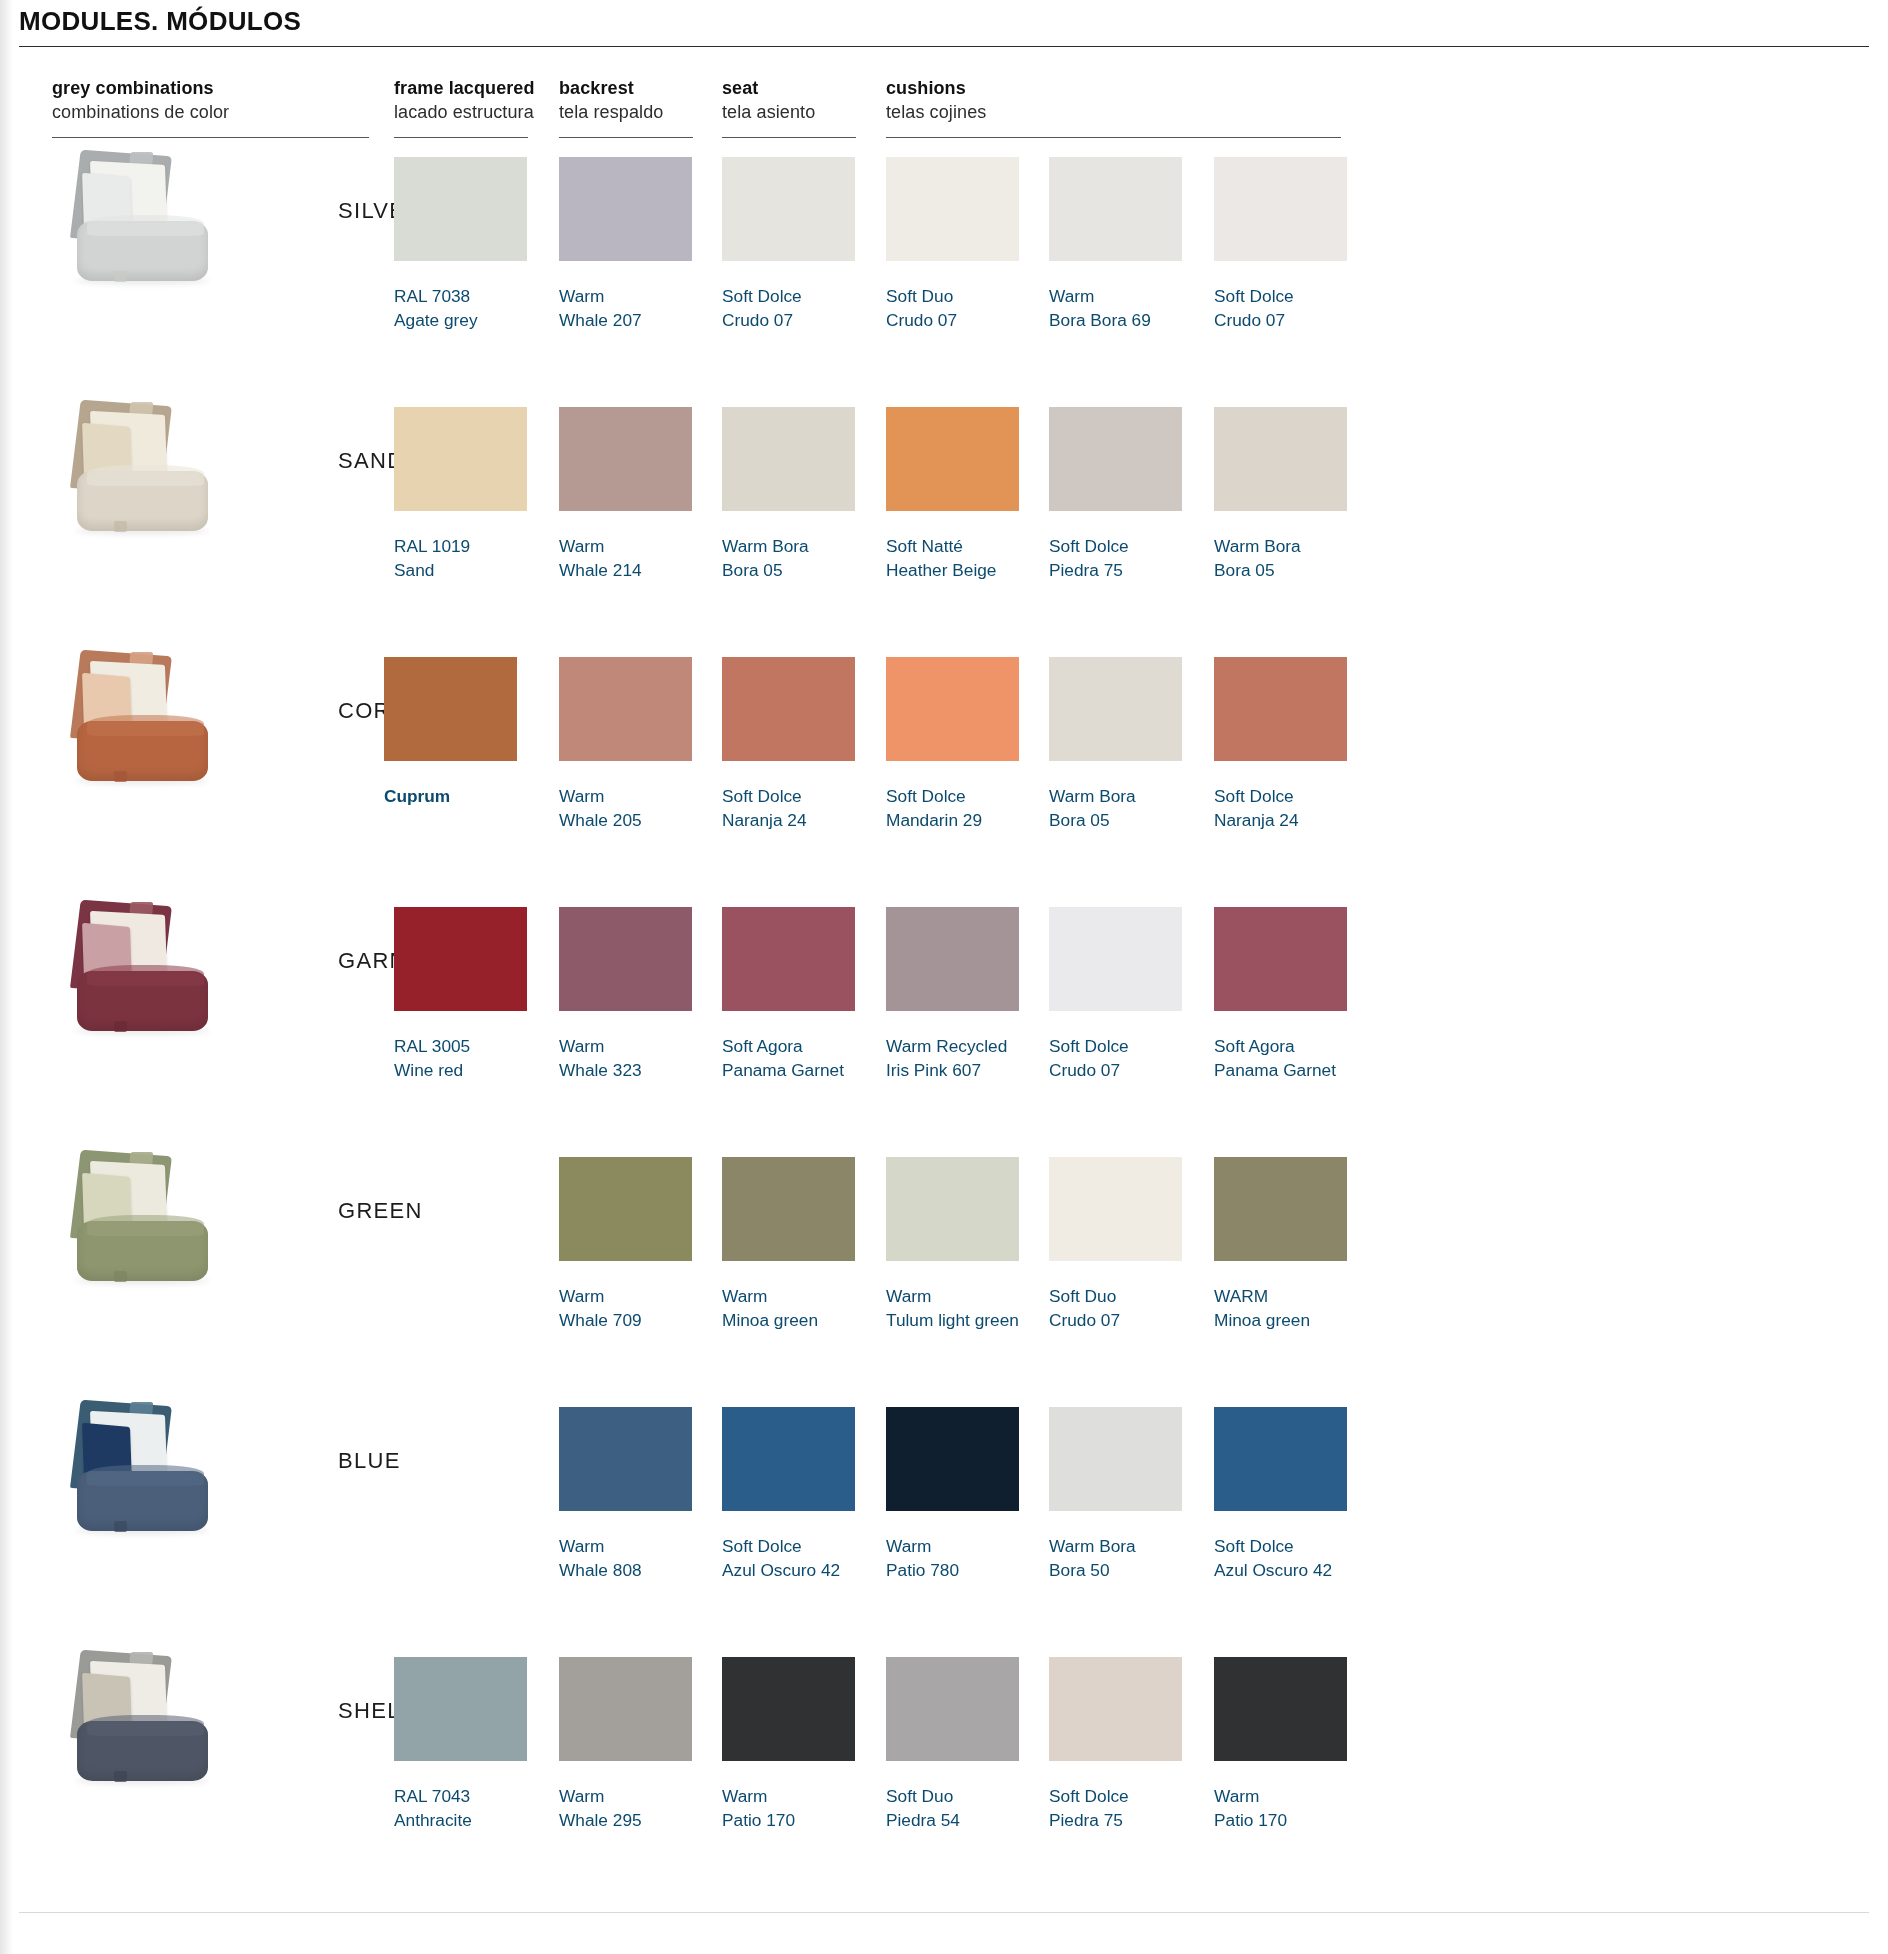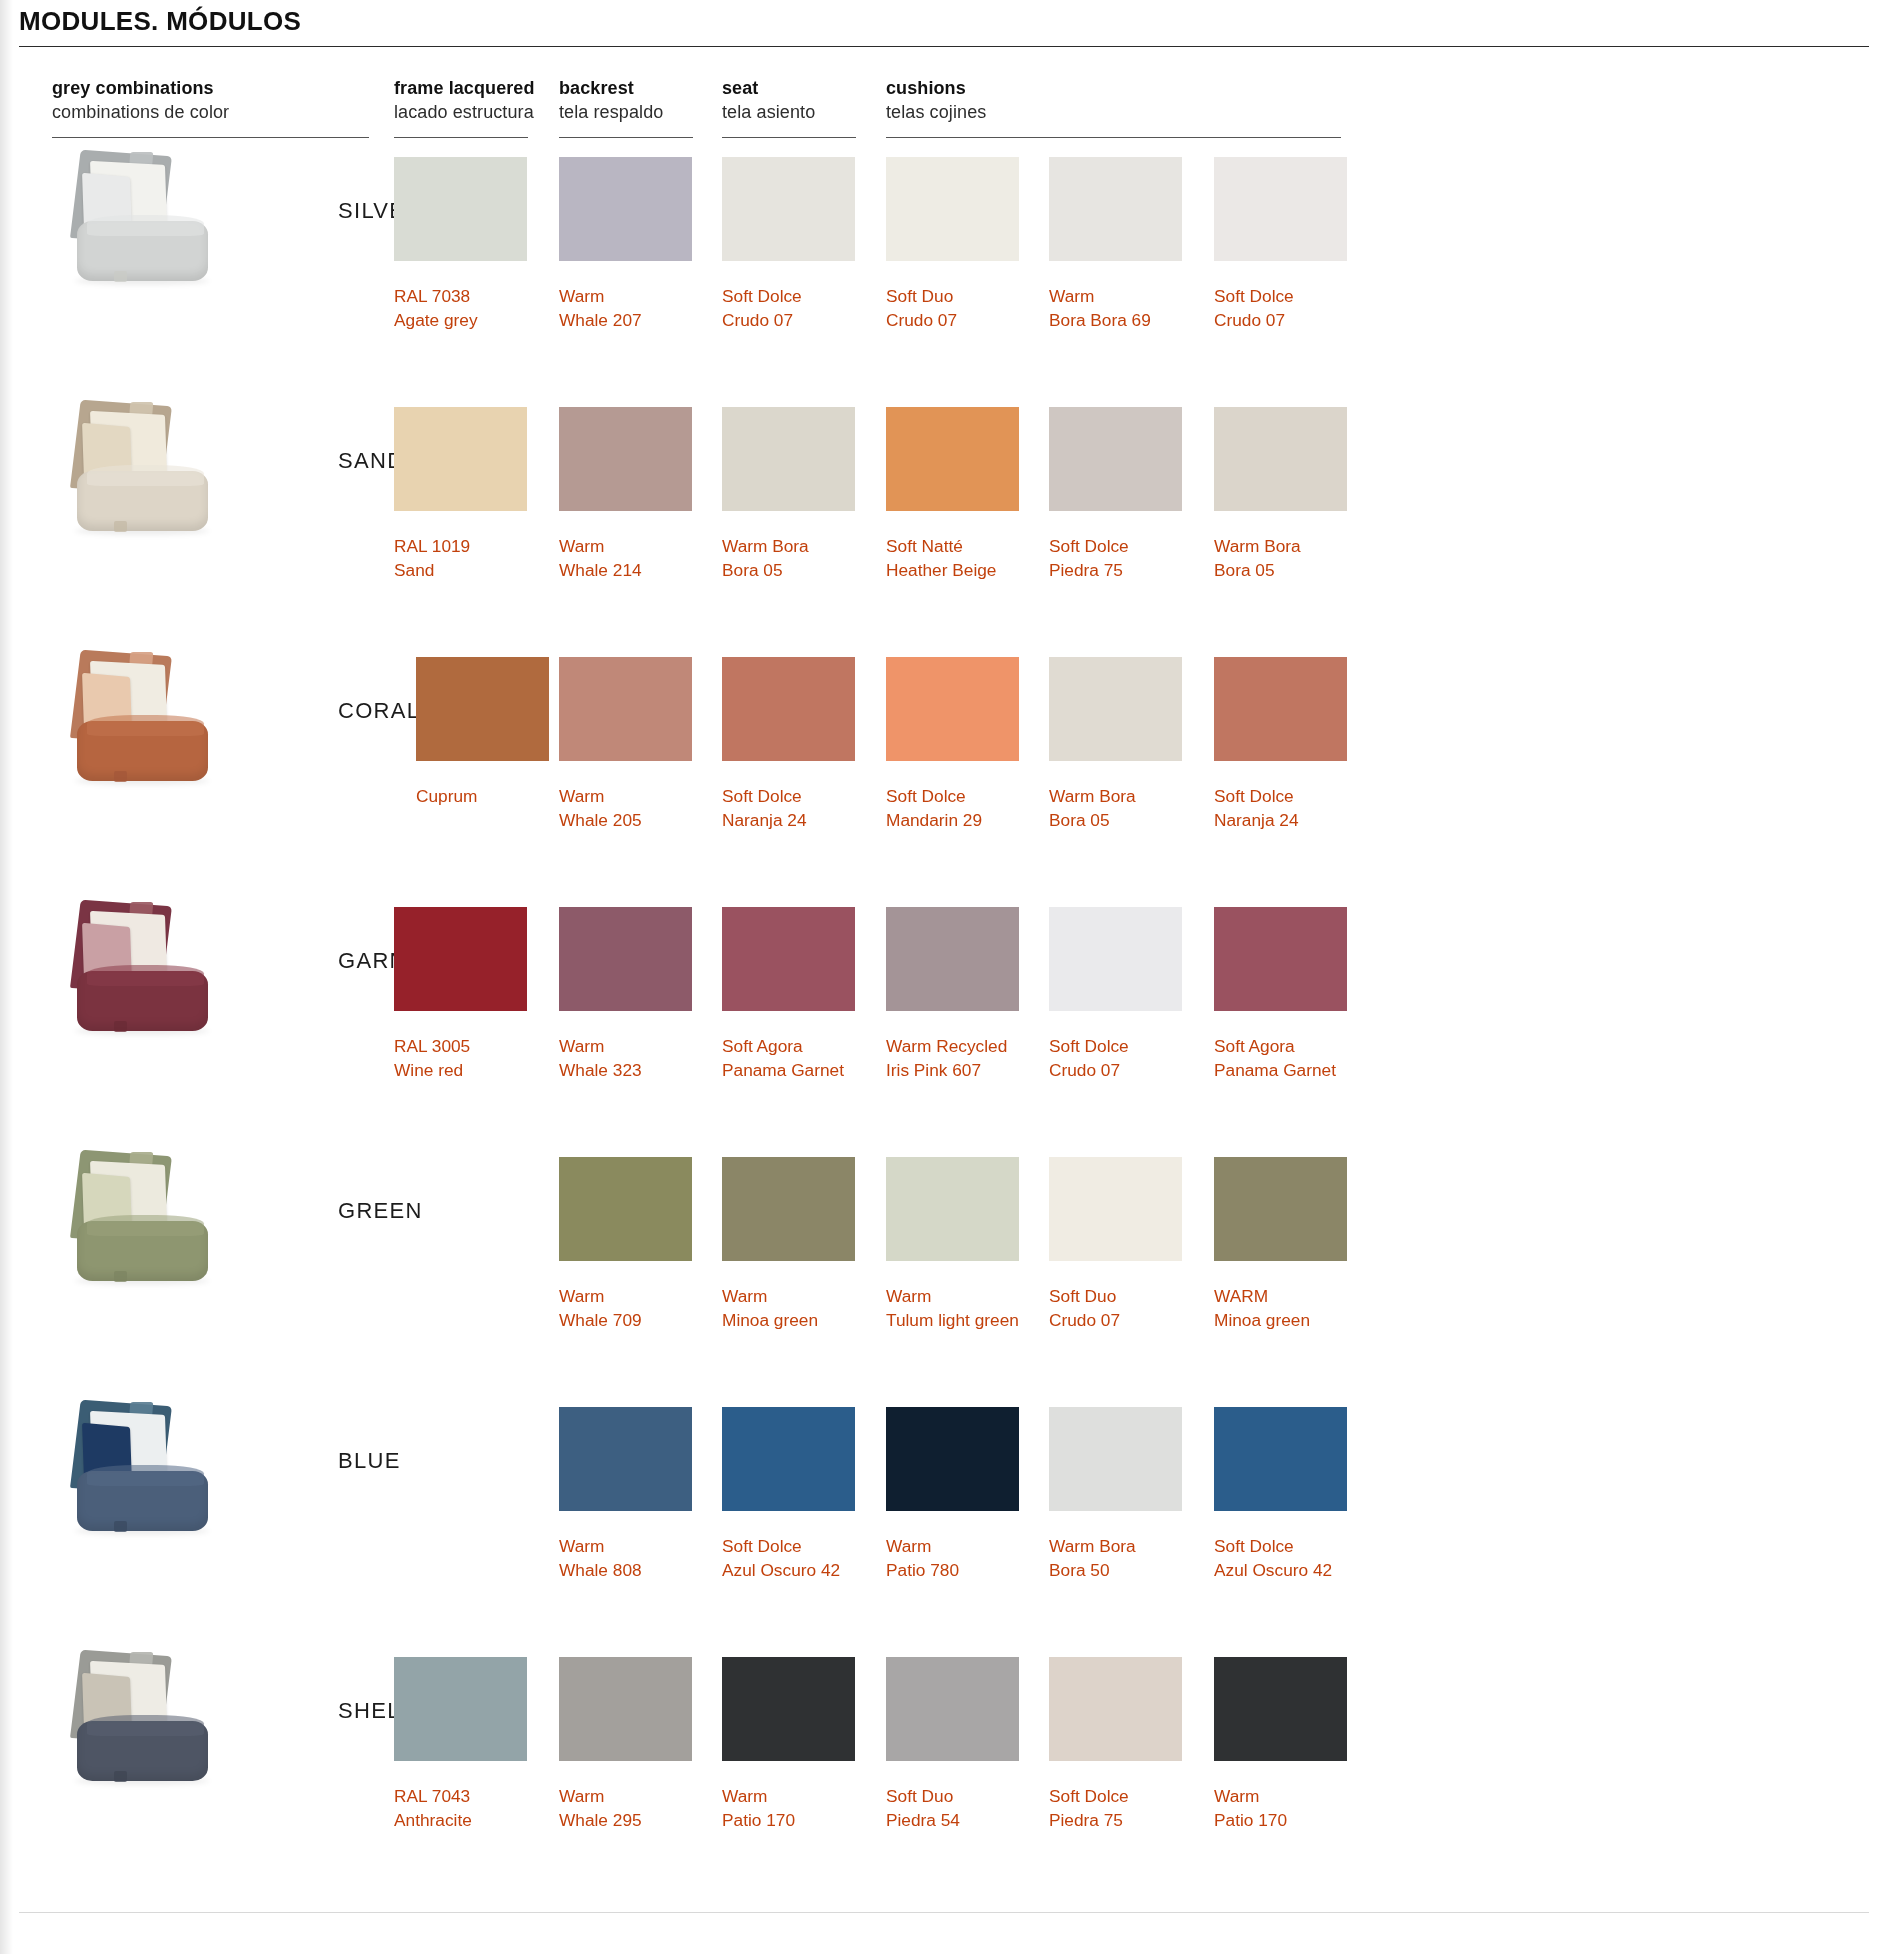--- a/index.html
+++ b/index.html
@@ -110,21 +110,21 @@
   .swatch {
     width: 133px;
     height: 104px;
     position: relative;
     overflow: hidden;
   }
   .cap {
     margin-top: 23px;
     font-size: 17.3px;
     line-height: 24px;
-    color: #c2410c;
+    color: #0c4a6e;
     white-space: nowrap;
   }
   .cap .l2 { display: block; }
 
   
   .tex-plain { }
   .tex-weave {
     background-image:
       repeating-linear-gradient(0deg, rgba(255,255,255,0.48) 0 1px, transparent 1px 3.8px),
       repeating-linear-gradient(90deg, rgba(0,0,0,0.10) 0 1px, transparent 1px 3.8px);
@@ -381,21 +381,21 @@
           <div class="back-panel" style="background:#b97a5b"></div>
           <div class="back-right" style="background:#d6a184"></div>
           <div class="cush-back" style="background:#f0ece2"></div>
           <div class="cush-front" style="background:#e9c9ae"></div>
           <div class="seat" style="background:#b66540"></div>
           <div class="seat-top" style="background:#c2744f"></div>
           <div class="foot" style="background:#a3573a"></div>
         </div>
       </div>
       <div class="combo-name">CORAL</div>
-      <div class="cell" style="left: 416px;">
+      <div class="cell" style="left: 384px; font-weight: bold;">
         <div class="swatch tex-plain" style="background: rgb(176, 106, 62);"></div>
         <div class="cap"><span>Cuprum</span><span class="l2"></span></div>
       </div>
       <div class="cell" style="left: 559px;">
         <div class="swatch tex-speck" style="background: rgb(192, 136, 120);"></div>
         <div class="cap"><span>Warm</span><span class="l2">Whale 205</span></div>
       </div>
       <div class="cell" style="left: 722px;">
         <div class="swatch tex-fine" style="background: rgb(192, 118, 97);"></div>
         <div class="cap"><span>Soft Dolce</span><span class="l2">Naranja 24</span></div>

